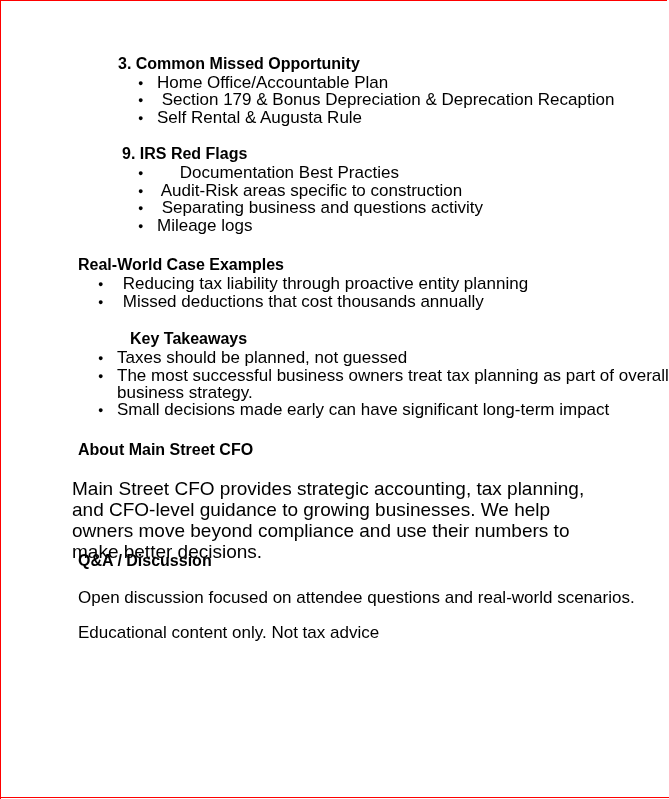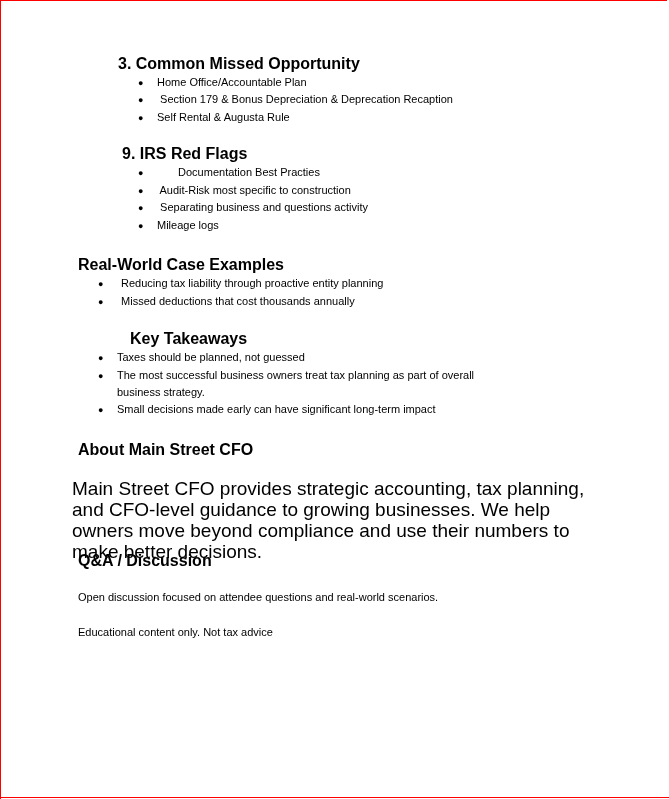--- a/index.html
+++ b/index.html
@@ -2,21 +2,21 @@
 <html><head>
 <meta charset="utf-8">
 <style>
   html, body { margin: 0; padding: 0; background: #ffffff; }
   body { width: 669px; height: 799px; position: relative; overflow: hidden; font-family: "Liberation Sans", sans-serif; color: #000; }
   .border-top { position: absolute; left: 0; top: 0; width: 667px; height: 1px; background: #ff0000; }
   .border-left { position: absolute; left: 0; top: 0; width: 1px; height: 799px; background: #ff0000; }
   .border-bottom { position: absolute; left: 0; top: 797px; width: 669px; height: 1px; background: #ff0000; }
   .abs { position: absolute; white-space: pre; }
   .h { font-weight: bold; font-size: 16px; line-height: 18px; }
-  .t { font-size: 11px; line-height: 17.5px; }
+  .t { font-size: 17px; line-height: 17.5px; }
   .bullet { font-size: 9px; line-height: 17.5px; }
   .para { position: absolute; left: 72px; width: 520px; font-size: 19px; line-height: 21px; white-space: normal; }
 </style>
 </head>
 <body>
 
 <div class="border-top"></div>
 <div class="border-left"></div>
 <div class="border-bottom"></div>
 
@@ -28,21 +28,21 @@
   <span class="abs t" style="left:157px; top:91px;"> Section 179 &amp; Bonus Depreciation &amp; Deprecation Recaption</span>
   <span class="abs bullet" style="left:138px; top:110px;">●</span>
   <span class="abs t" style="left:157px; top:109px;">Self Rental &amp; Augusta Rule</span>
 </div>
 
 <div class="abs h" style="left:122px; top:145px;">9. IRS Red Flags</div>
 <div>
   <span class="abs bullet" style="left:138px; top:165px;">●</span>
   <span class="abs t" style="left:150px; top:164px;margin-left:25px;"> Documentation Best Practies</span>
   <span class="abs bullet" style="left:138px; top:183px;">●</span>
-  <span class="abs t" style="left:157px; top:182px;"> Audit-Risk most specific to construction</span>
+  <span class="abs t" style="left:157px; top:182px;"> Audit-Risk areas specific to construction</span>
   <span class="abs bullet" style="left:138px; top:200px;">●</span>
   <span class="abs t" style="left:157px; top:199px;"> Separating business and questions activity</span>
   <span class="abs bullet" style="left:138px; top:218px;">●</span>
   <span class="abs t" style="left:157px; top:217px;">Mileage logs</span>
 </div>
 
 <div class="abs h" style="left:78px; top:256px;">Real-World Case Examples</div>
 <div>
   <span class="abs bullet" style="left:98px; top:276px;">●</span>
   <span class="abs t" style="left:118px; top:275px;"> Reducing tax liability through proactive entity planning</span>

